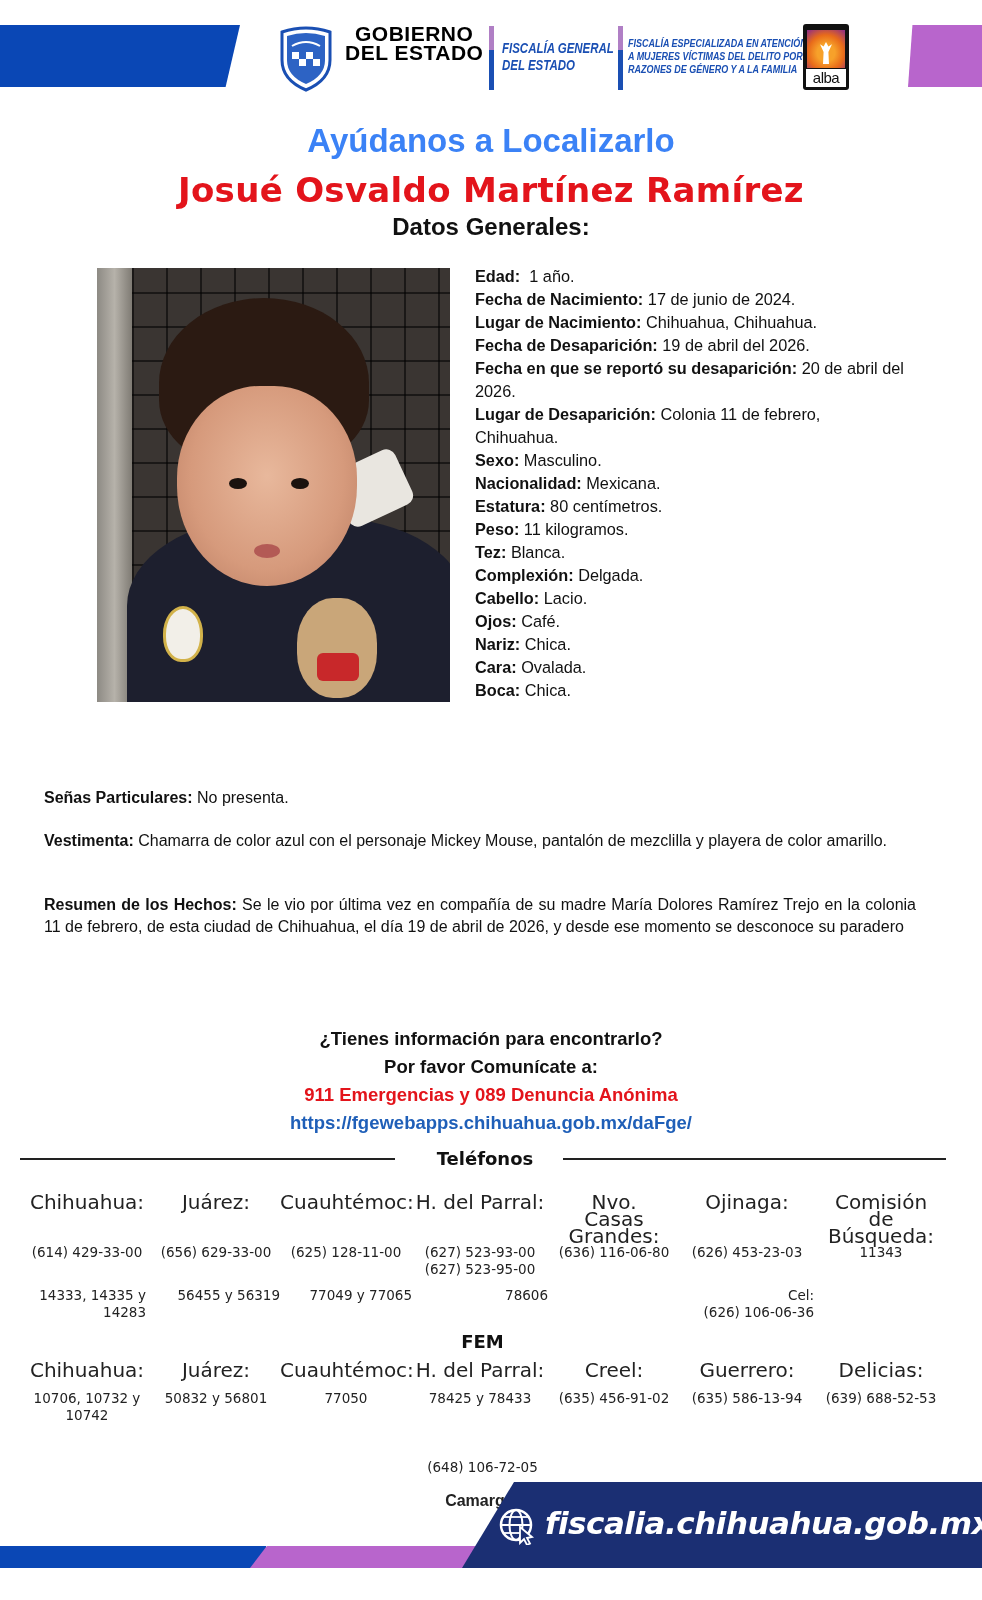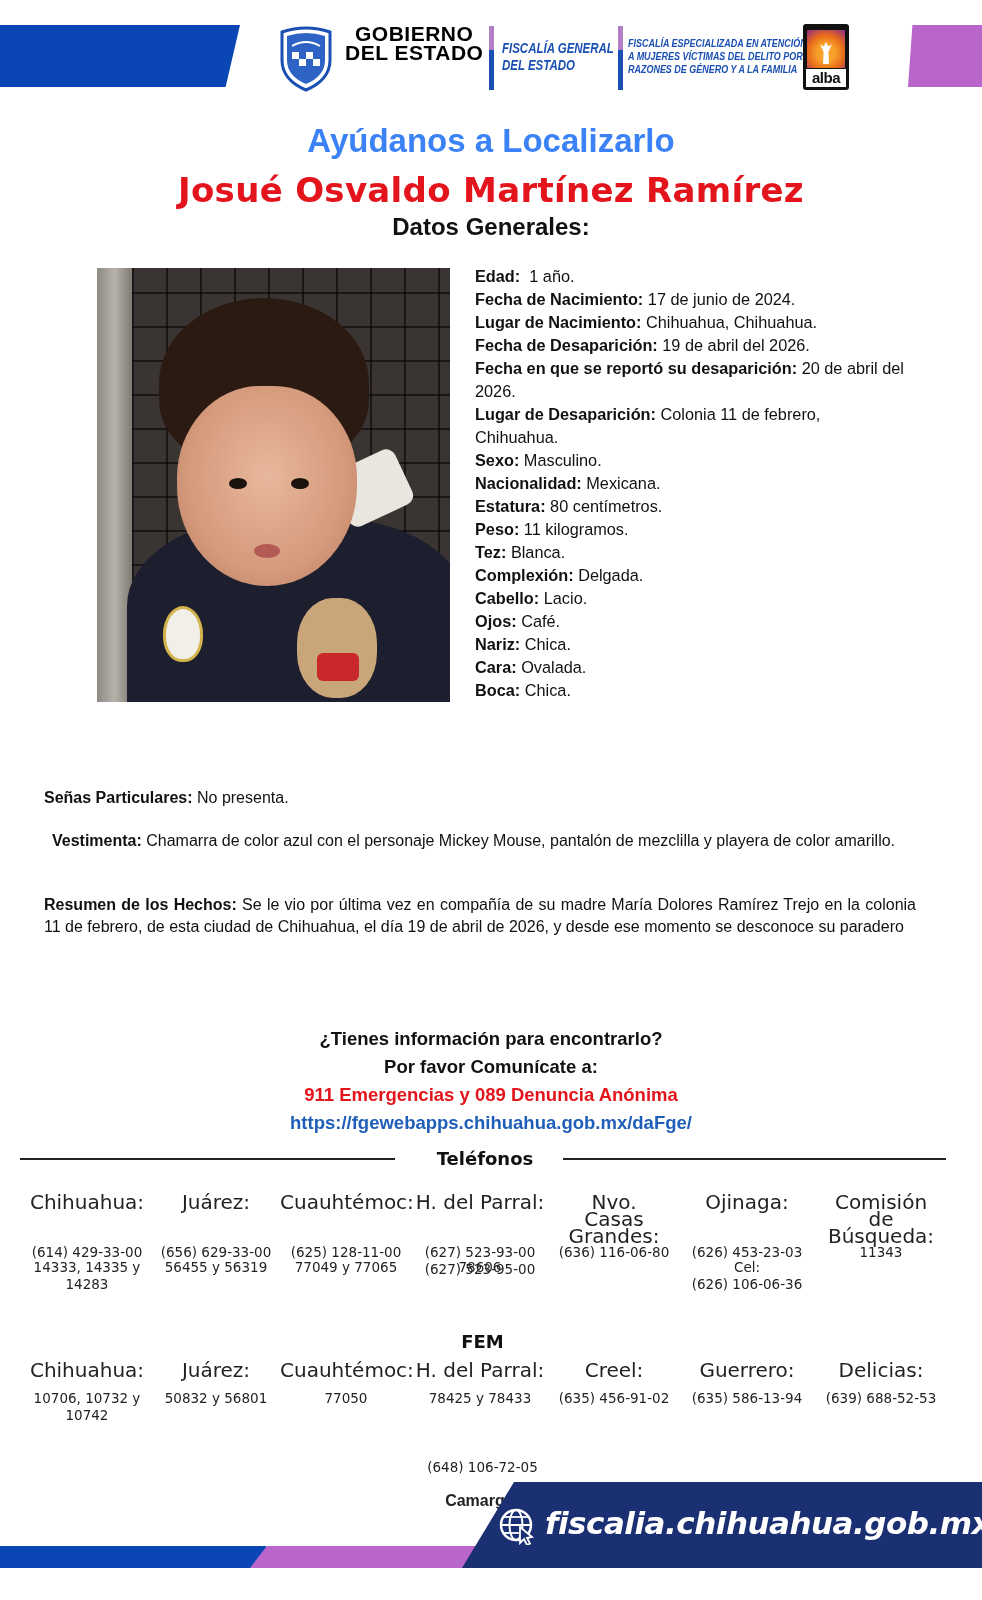--- a/index.html
+++ b/index.html
@@ -14,21 +14,21 @@
   .shield { position: absolute; left: 278px; top: 26px; width: 56px; height: 66px; }
   .gob { position: absolute; left: 345px; top: 24px; color: #000000; font-weight: 700; font-size: 21px; line-height: 19px; text-align: center; letter-spacing: 0.5px; }
   .vdiv { position: absolute; width: 5px; height: 64px; background: linear-gradient(#b07fc5 0 38%, #1a4fb3 38% 100%); }
   .vdiv.a { left: 489px; top: 26px; }
   .vdiv.b { left: 618px; top: 26px; }
   .fge { position: absolute; left: 502px; top: 40px; color: #1a4fb3; font-weight: 700; font-size: 14px; line-height: 17px; transform: scaleX(0.82); transform-origin: left; font-style: italic; white-space: nowrap; }
   .fem { position: absolute; left: 628px; top: 37px; color: #1a4fb3; font-weight: 700; font-size: 11.5px; line-height: 13px; transform: scaleX(0.78); transform-origin: left; font-style: italic; white-space: nowrap; }
   .alba { position: absolute; left: 803px; top: 24px; width: 46px; height: 66px; background: #111; border-radius: 3px; }
   .alba .art { position: absolute; left: 4px; top: 6px; width: 38px; height: 38px; background: radial-gradient(circle at 50% 60%, #f7a12a 0 30%, #e86b1a 60%, #8b2a8a 100%); }
   .alba .fig { position: absolute; left: 17px; top: 18px; width: 12px; height: 22px; background: #fff; clip-path: polygon(50% 0,70% 20%,100% 10%,70% 45%,75% 100%,25% 100%,30% 45%,0 10%,30% 20%); }
-  .alba .txt { position: absolute; left: 3px; bottom: 3px; width: 40px; height: 18px; background: #fff; color: #111; font-weight: 700; font-size: 15px; line-height: 18px; text-align: center; font-family: "Liberation Sans", sans-serif; letter-spacing: -0.5px; }
+  .alba .txt { position: absolute; left: 3px; bottom: 3px; width: 40px; height: 18px; background: #fff; color: #111; font-weight: 400; font-size: 15px; line-height: 18px; text-align: center; font-family: "Liberation Sans", sans-serif; letter-spacing: -0.5px; }
 
   
   .title { position: absolute; left: 0; width: 982px; text-align: center; font-weight: 700; }
   .t1 { top: 122px; font-size: 33px; color: #3b82f6; }
   .t2 { top: 170px; font-size: 34px; color: #e3141b; font-family: "DejaVu Sans", sans-serif; letter-spacing: 0.3px; }
   .t3 { top: 213px; font-size: 24px; color: #111; }
 
   
   .photo { position: absolute; left: 97px; top: 268px; width: 353px; height: 434px; overflow: hidden;
     background: #2a2624; }
@@ -49,37 +49,37 @@
   .photo .bear .shirt { position: absolute; left: 20px; top: 55px; width: 42px; height: 28px; background: #c8282a; border-radius: 6px; }
   .photo .badge { position: absolute; left: 66px; top: 338px; width: 40px; height: 56px; background: #f2efe8; border-radius: 50% 50% 45% 45%; border: 3px solid #d2b24a; }
 
   
   .facts { position: absolute; left: 475px; top: 265px; width: 450px; font-size: 16.3px; line-height: 23px; color: #111; }
   .facts .row b { font-weight: 700; }
 
   
   .para { position: absolute; left: 44px; width: 872px; font-size: 16px; line-height: 21.5px; color: #111; text-align: justify; }
   .para b { font-weight: 700; }
-  .p1 { top: 787px; } .p2 { top: 830px; margin-left: 8px; } .p3 { top: 894px; }
+  .p1 { top: 787px; } .p2 { top: 830px; } .p3 { top: 894px; }
 
   
   .ctr { position: absolute; left: 0; width: 982px; text-align: center; font-weight: 700; }
   .c1 { top: 1028px; font-size: 18.5px; color: #111; }
   .c2 { top: 1056px; font-size: 18.5px; color: #111; }
   .c3 { top: 1084px; font-size: 18.5px; color: #e3141b; }
   .c4 { top: 1112px; font-size: 18.5px; color: #1f5fb8; }
 
   .tel-line { position: absolute; top: 1158px; height: 2px; background: #222; }
   .tel-line.l { left: 20px; width: 375px; } .tel-line.r { left: 563px; width: 383px; }
   .tel-title { position: absolute; left: 401px; width: 168px; top: 1148px; text-align: center; font-weight: 700; font-size: 18px; font-family: "DejaVu Sans", sans-serif; }
 
   .grid7 { position: absolute; left: 22px; width: 926px; display: grid; grid-template-columns: 130px 128px 132px 136px 132px 134px 134px; font-family: "DejaVu Sans", sans-serif; font-size: 13.5px; color: #222; text-align: center; }
   .grid7 .cell { line-height: 17px; }
   .grid7.head .cell { font-weight: 400; font-size: 20px; }
-  .g1 { top: 1194px; } .g2 { top: 1244px; } .g3 { top: 1259px; }
+  .g1 { top: 1194px; } .g2 { top: 1244px; } .g3 { top: 1287px; text-align: right; }
   .fem-title { position: absolute; left: 395px; width: 175px; top: 1331px; text-align: center; font-weight: 700; font-size: 18px; font-family: "DejaVu Sans", sans-serif; }
   .g4 { top: 1362px; } .g5 { top: 1390px; }
   .camargo-h { position: absolute; left: 395px; width: 175px; top: 1492px; text-align: center; font-weight: 700; font-size: 16px; font-family: Liberation Sans, sans-serif; color: #222; }
   .camargo-v { position: absolute; left: 395px; width: 175px; top: 1459px; text-align: center; font-size: 13.5px; font-family: "DejaVu Sans", sans-serif; color: #222; }
 
   
   .foot-blue { position: absolute; left: 0; top: 1546px; width: 266px; height: 22px; background: #0a47b5; }
   .foot-purple { position: absolute; left: 250px; top: 1546px; width: 240px; height: 22px; background: #b865cc; clip-path: polygon(7% 0, 100% 0, 100% 100%, 0 100%); }
   .foot-navy { position: absolute; left: 462px; top: 1482px; width: 520px; height: 86px; background: #1b2f73; clip-path: polygon(10% 0, 100% 0, 100% 100%, 0 100%); }
   .foot-url { position: absolute; left: 545px; top: 1505px; color: #fff; font-weight: 700; font-style: italic; font-size: 31px; font-family: "DejaVu Sans", sans-serif; letter-spacing: -0.5px; }

